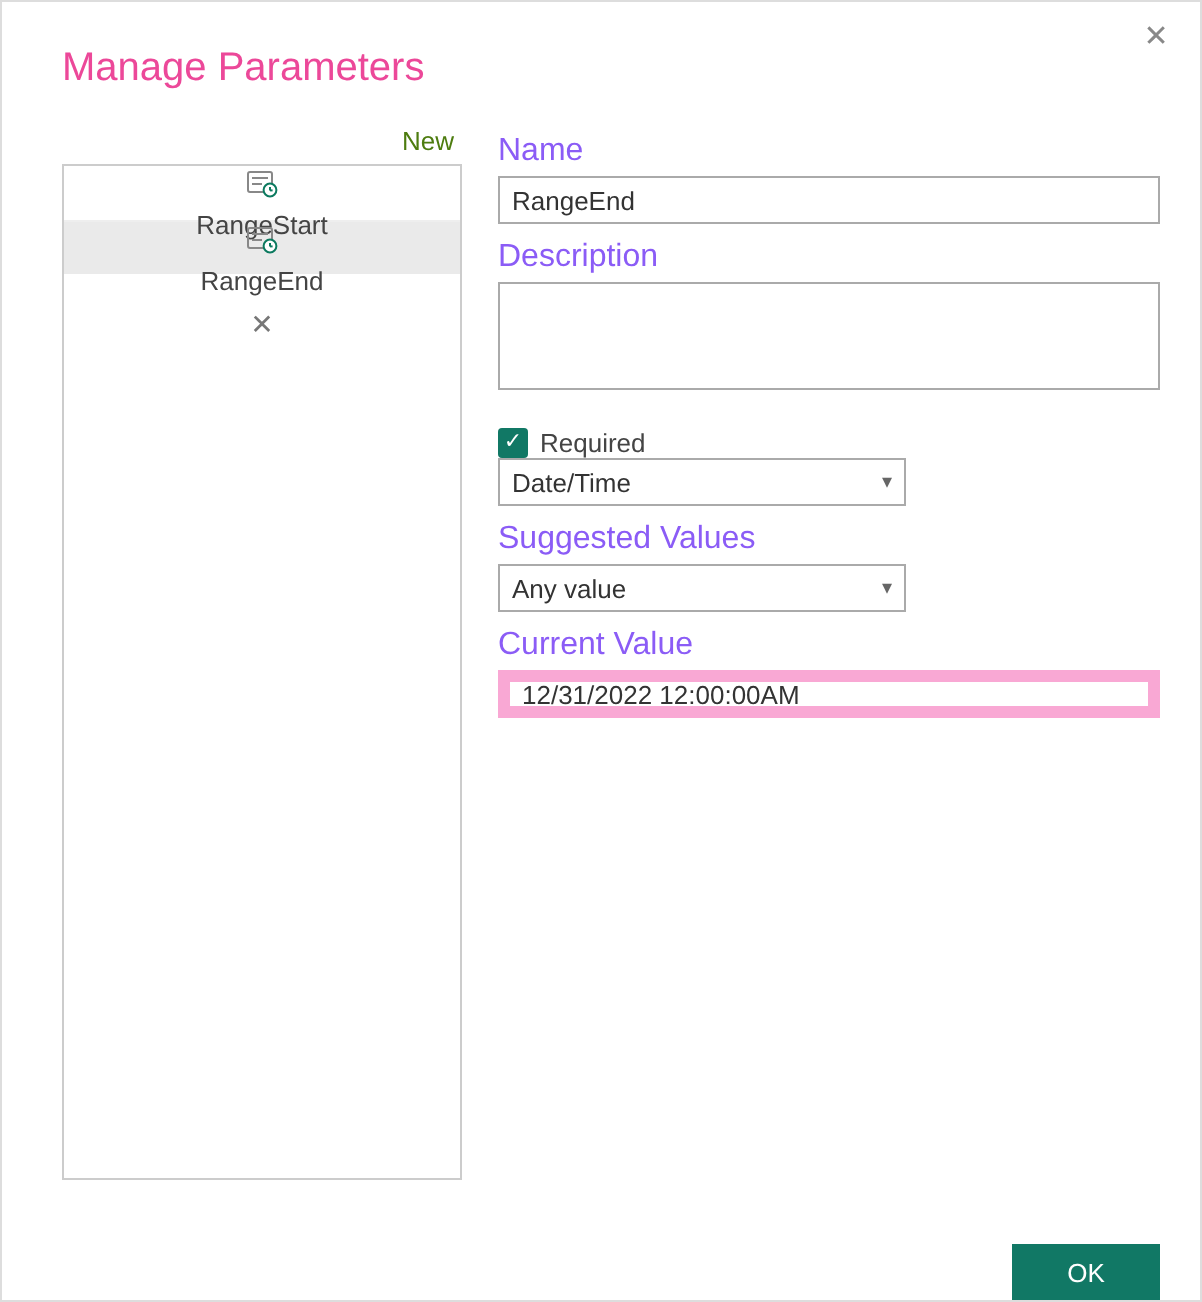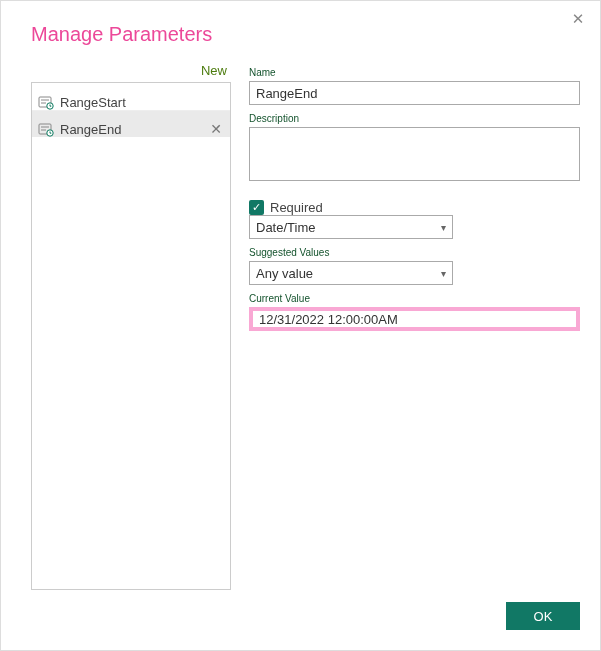--- a/index.html
+++ b/index.html
@@ -54,26 +54,27 @@
   }
   .param-list {
     flex: 1;
     border: 1px solid #ccc;
     background: #fff;
     overflow: hidden;
   }
   .param-item {
     height: 27px;
     display: flex;
-    align-items: flex-end;
+    align-items: center;
     padding: 0 6px 0 6px;
     gap: 6px;
     font-size: 13px;
     color: #444;
     cursor: pointer;
+    flex-direction: column;
   }
   .param-item + .param-item {
     border-top: 1px solid #eee;
   }
   .param-item.selected {
     background: #eaeaea;
   }
   .param-icon {
     width: 16px; height: 16px;
     flex: 0 0 16px;
@@ -82,22 +83,22 @@
   .param-delete {
     color: #777;
     font-size: 14px;
     width: 16px; text-align: center;
   }
   .right-col {
     flex: 1;
     padding-top: 4px;
   }
   .field-label {
-    font-size: 10px;
-    color: #14532d;
+    font-size: 16px;
+    color: #8b5cf6;
     margin-top: 8px;
     margin-bottom: 3px;
   }
   .field-label.first { margin-top: 0; }
   .text-input {
     width: 100%;
     height: 24px;
     border: 1px solid #aaa;
     padding: 2px 6px;
     font-family: inherit;
@@ -148,30 +149,30 @@
     cursor: pointer;
     background: #fff;
   }
   .chevron {
     font-size: 10px;
     color: #666;
   }
   .cv-input {
     width: 100%;
     height: 24px;
-    border: 4px solid #f9a8d4;
+    border: 6px solid #f9a8d4;
     padding: 2px 6px;
     font-family: inherit;
     font-size: 13px;
     color: #333;
     outline: none;
   }
   .footer {
     position: absolute;
-    bottom: 20px; right: 20px;
+    bottom: 0; right: 20px;
     display: flex;
     gap: 14px;
   }
   .btn {
     min-width: 74px;
     height: 28px;
     border: 1px solid #888;
     background: #fff;
     font-family: inherit;
     font-size: 13px;

